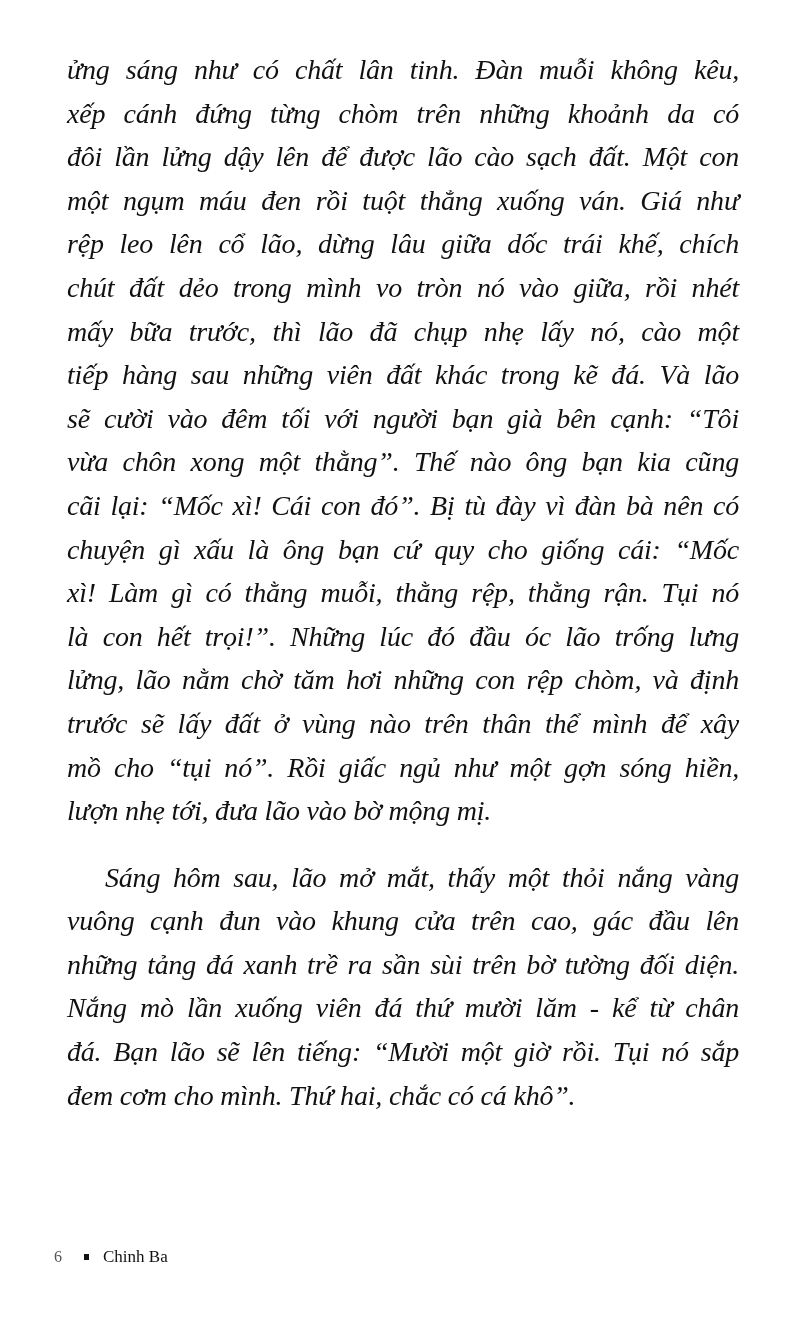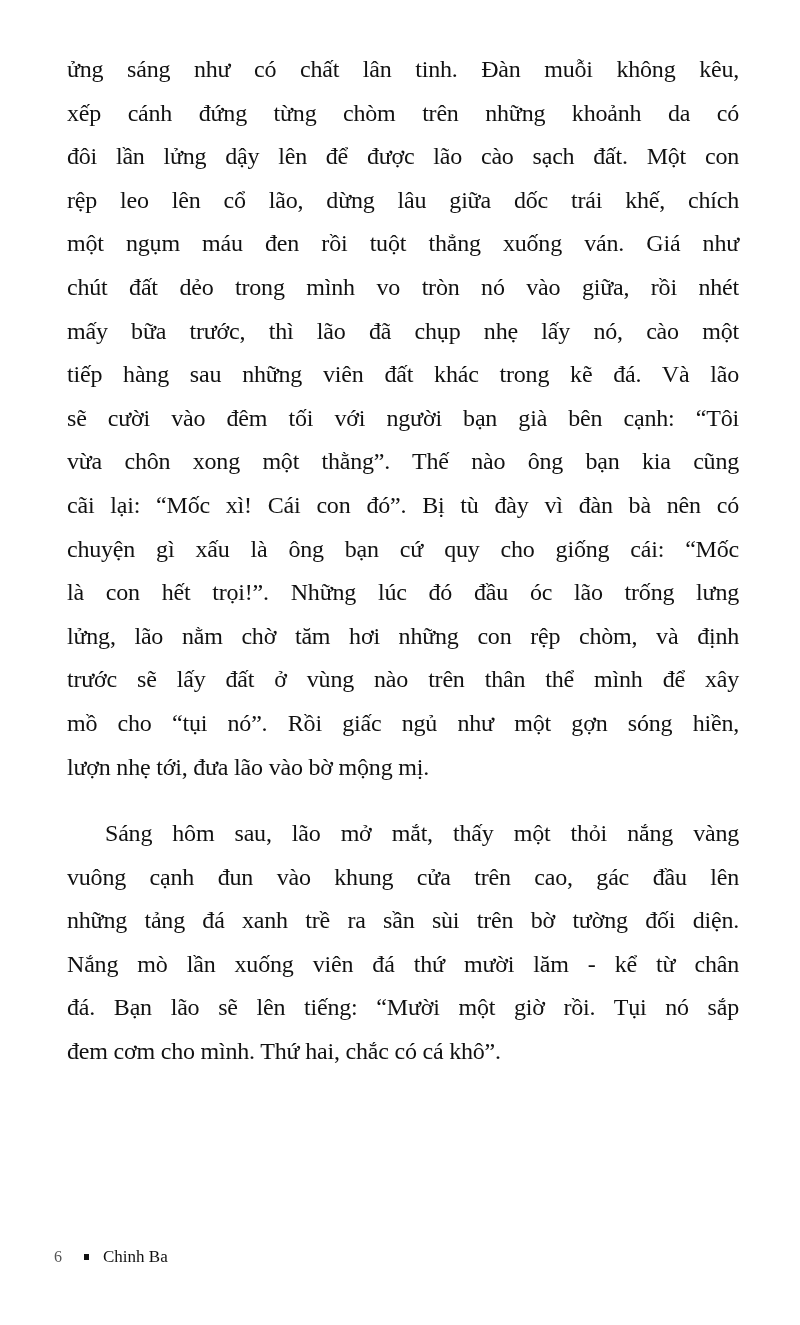--- a/index.html
+++ b/index.html
@@ -18,25 +18,26 @@
     .page-body {
       position: absolute;
       left: 67px;
       top: 48px;
       width: 672px;
     }
     .line {
       display: block;
       height: 43.6px;
       line-height: 43.6px;
-      font-size: 24px;
+      font-size: 28px;
       white-space: nowrap;
       text-align: justify;
       text-align-last: justify;
       letter-spacing: -0.2px;
+      font-style: italic;
     }
     .line.last {
       text-align-last: left;
     }
     .line.indent {
       padding-left: 38px;
     }
     .para-gap {
       height: 23px;
     }
@@ -65,29 +66,30 @@
     }
   </style>
 </head>
 <body>
 
 <main class="page-body">
   <section>
     <span class="line">ửng sáng như có chất lân tinh. Đàn muỗi không kêu,</span>
     <span class="line">xếp cánh đứng từng chòm trên những khoảnh da có</span>
     <span class="line">đôi lần lửng dậy lên để được lão cào sạch đất. Một con</span>
+    <span class="line">một ngụm máu đen rồi tuột thẳng xuống ván. Giá như</span>
     <span class="line">rệp leo lên cổ lão, dừng lâu giữa dốc trái khế, chích</span>
-    <span class="line">một ngụm máu đen rồi tuột thẳng xuống ván. Giá như</span>
     <span class="line">chút đất dẻo trong mình vo tròn nó vào giữa, rồi nhét</span>
     <span class="line">mấy bữa trước, thì lão đã chụp nhẹ lấy nó, cào một</span>
     <span class="line">tiếp hàng sau những viên đất khác trong kẽ đá. Và lão</span>
     <span class="line">sẽ cười vào đêm tối với người bạn già bên cạnh: “Tôi</span>
     <span class="line">vừa chôn xong một thằng”. Thế nào ông bạn kia cũng</span>
     <span class="line">cãi lại: “Mốc xì! Cái con đó”. Bị tù đày vì đàn bà nên có</span>
     <span class="line">chuyện gì xấu là ông bạn cứ quy cho giống cái: “Mốc</span>
+    <span class="line">xì! Làm gì có thằng muỗi, thằng rệp, thằng rận. Tụi nó</span>
     <span class="line">là con hết trọi!”. Những lúc đó đầu óc lão trống lưng</span>
     <span class="line">lửng, lão nằm chờ tăm hơi những con rệp chòm, và định</span>
     <span class="line">trước sẽ lấy đất ở vùng nào trên thân thể mình để xây</span>
     <span class="line">mồ cho “tụi nó”. Rồi giấc ngủ như một gợn sóng hiền,</span>
     <span class="line last">lượn nhẹ tới, đưa lão vào bờ mộng mị.</span>
   </section>
 
   <div class="para-gap"></div>
 
   <section>

